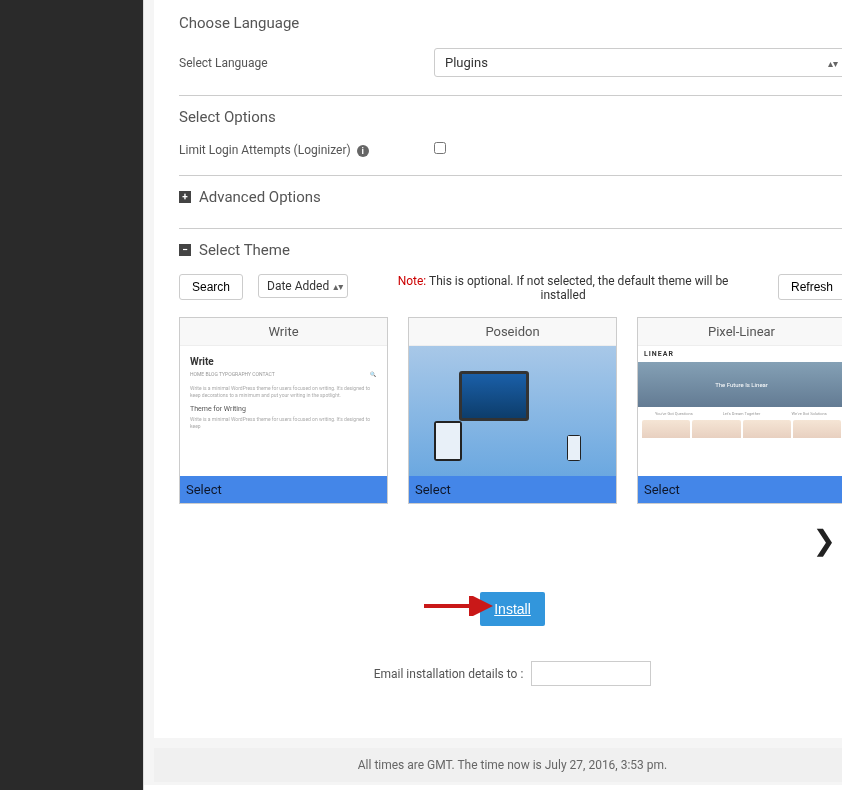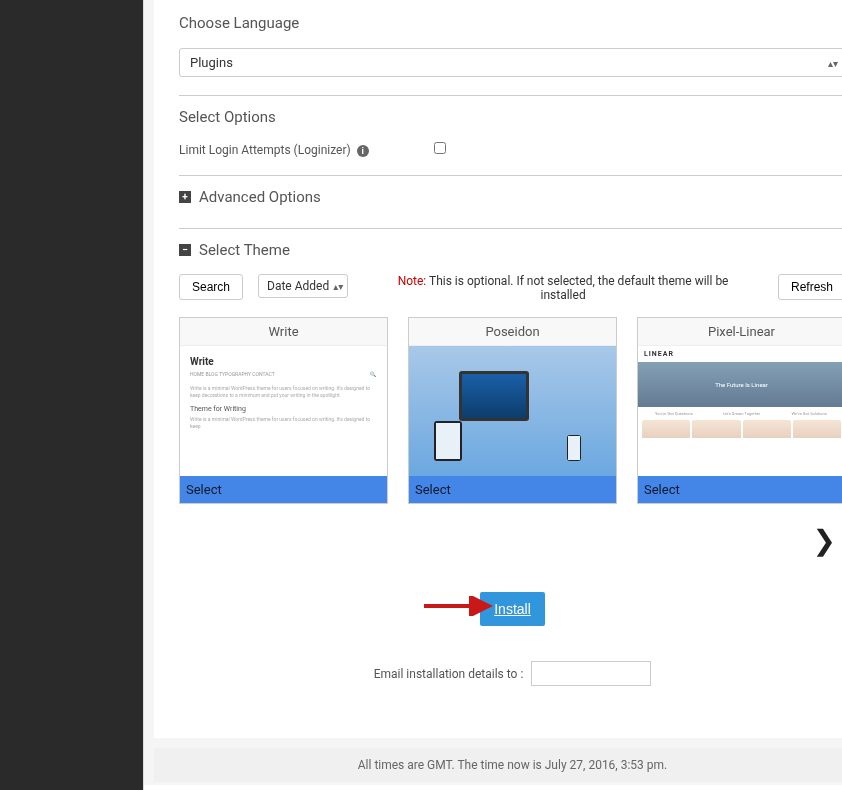--- a/index.html
+++ b/index.html
@@ -387,20 +387,21 @@
 <body>
 
 <div class="layout">
   <div class="sidebar-dark"></div>
   <div class="main">
     <div class="content">
 
       <div class="section">
         <div class="section-header">Choose Language</div>
         <div class="form-row">
+          <div class="form-label">Select Language</div>
           <div class="select-wrap">
             <div class="select-input">Plugins</div>
             <span class="select-caret">▴▾</span>
           </div>
         </div>
       </div>
 
       <div class="section">
         <div class="section-header">Select Options</div>
         <div class="form-row">

